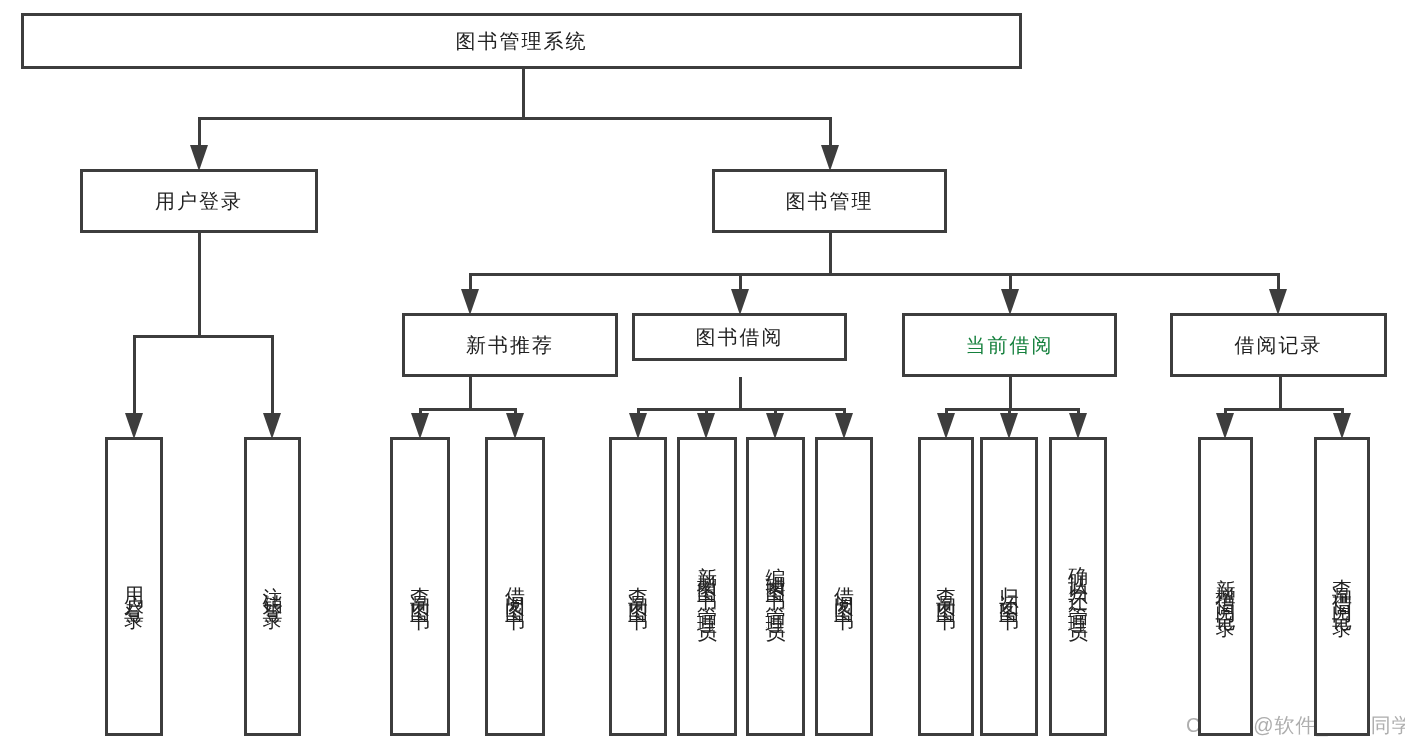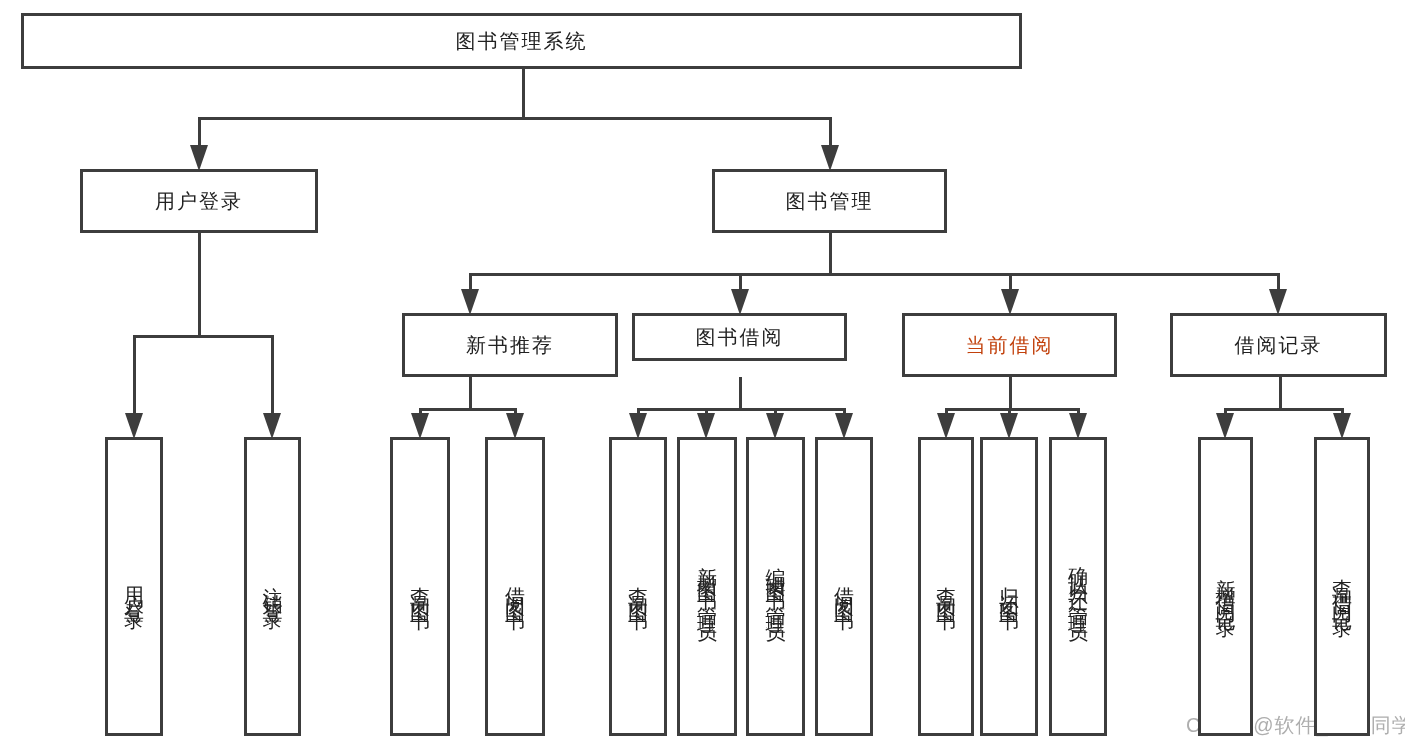--- a/index.html
+++ b/index.html
@@ -42,21 +42,21 @@
 </head>
 <body>
 
 <div id="diagram-canvas">
   <span id="watermark" style="color: rgb(174, 174, 174);">CSDN @软件_小贺同学</span>
 <div class="node" style="left: 21px; top: 13px; width: 1001px; height: 56px; border: 3px solid rgb(61, 61, 61); background: rgb(255, 255, 255); color: rgb(34, 34, 34);">图书管理系统</div>
     <div class="node" style="left: 80px; top: 169px; width: 238px; height: 64px; border: 3px solid rgb(61, 61, 61); background: rgb(255, 255, 255); color: rgb(34, 34, 34);">用户登录</div>
     <div class="node" style="left: 712px; top: 169px; width: 235px; height: 64px; border: 3px solid rgb(61, 61, 61); background: rgb(255, 255, 255); color: rgb(34, 34, 34);">图书管理</div>
     <div class="node" style="left: 362px; top: 313px; width: 216px; height: 64px; border: 3px solid rgb(61, 61, 61); background: rgb(255, 255, 255); color: rgb(34, 34, 34); margin-left: 40px;">新书推荐</div>
     <div class="node" style="left: 632px; top: 313px; width: 215px; height: 48px; border: 3px solid rgb(61, 61, 61); background: rgb(255, 255, 255); color: rgb(34, 34, 34);">图书借阅</div>
-    <div class="node" style="left: 902px; top: 313px; width: 215px; height: 64px; border: 3px solid rgb(61, 61, 61); background: rgb(255, 255, 255); color: #c2410c;">当前借阅</div>
+    <div class="node" style="left: 902px; top: 313px; width: 215px; height: 64px; border: 3px solid rgb(61, 61, 61); background: rgb(255, 255, 255); color: #15803d;">当前借阅</div>
     <div class="node" style="left: 1170px; top: 313px; width: 217px; height: 64px; border: 3px solid rgb(61, 61, 61); background: rgb(255, 255, 255); color: rgb(34, 34, 34);">借阅记录</div>
     <div class="node v" style="left: 105px; top: 437px; width: 58px; height: 299px; border: 3px solid rgb(61, 61, 61); background: rgb(255, 255, 255); color: rgb(34, 34, 34);">用户登录</div>
     <div class="node v" style="left: 244px; top: 437px; width: 57px; height: 299px; border: 3px solid rgb(61, 61, 61); background: rgb(255, 255, 255); color: rgb(34, 34, 34);">注销登录</div>
     <div class="node v" style="left: 390px; top: 437px; width: 60px; height: 299px; border: 3px solid rgb(61, 61, 61); background: rgb(255, 255, 255); color: rgb(34, 34, 34);">查询图书</div>
     <div class="node v" style="left: 485px; top: 437px; width: 60px; height: 299px; border: 3px solid rgb(61, 61, 61); background: rgb(255, 255, 255); color: rgb(34, 34, 34);">借阅图书</div>
     <div class="node v" style="left: 609px; top: 437px; width: 58px; height: 299px; border: 3px solid rgb(61, 61, 61); background: rgb(255, 255, 255); color: rgb(34, 34, 34);">查询图书</div>
     <div class="node v" style="left: 677px; top: 437px; width: 60px; height: 299px; border: 3px solid rgb(61, 61, 61); background: rgb(255, 255, 255); color: rgb(34, 34, 34);">新增图书（管理员）</div>
     <div class="node v" style="left: 746px; top: 437px; width: 59px; height: 299px; border: 3px solid rgb(61, 61, 61); background: rgb(255, 255, 255); color: rgb(34, 34, 34);">编辑图书（管理员）</div>
     <div class="node v" style="left: 815px; top: 437px; width: 58px; height: 299px; border: 3px solid rgb(61, 61, 61); background: rgb(255, 255, 255); color: rgb(34, 34, 34);">借阅图书</div>
     <div class="node v" style="left: 918px; top: 437px; width: 56px; height: 299px; border: 3px solid rgb(61, 61, 61); background: rgb(255, 255, 255); color: rgb(34, 34, 34);">查询图书</div>

